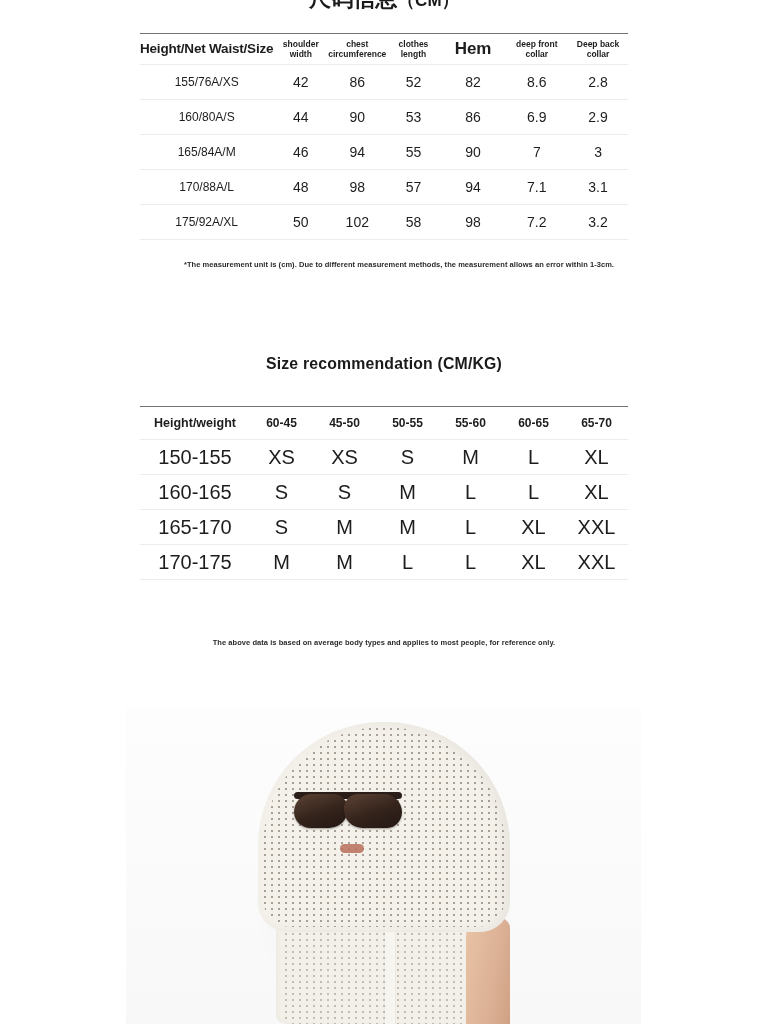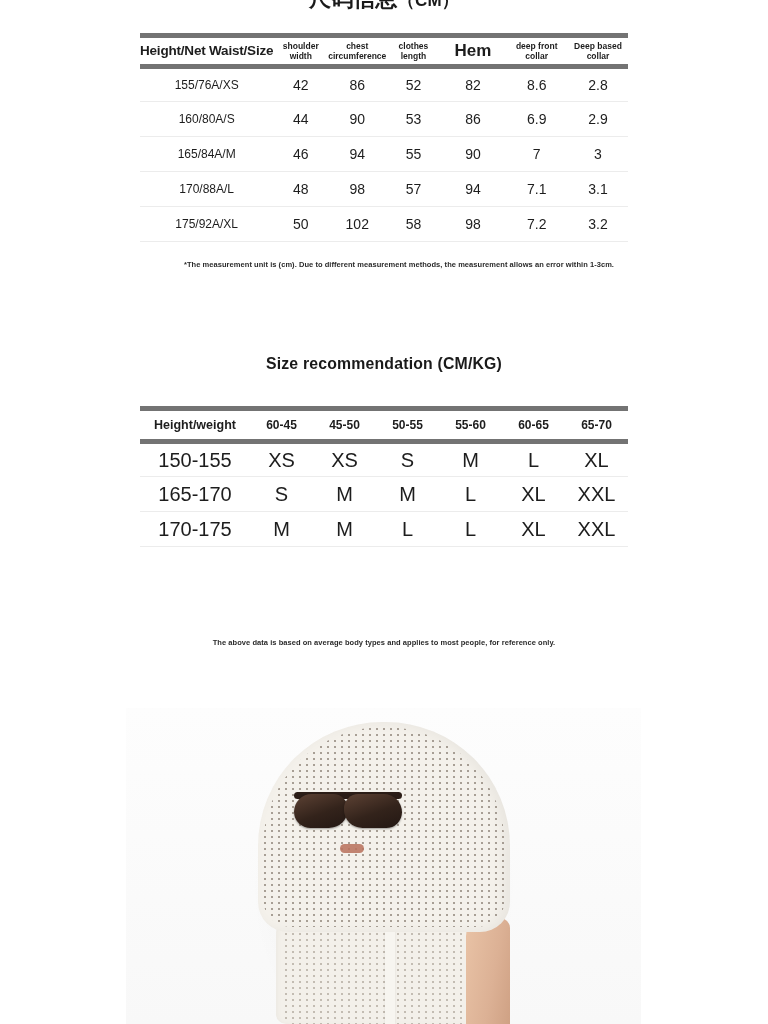--- a/index.html
+++ b/index.html
@@ -61,21 +61,21 @@
     width: 488px;
   }
 
   #rec-table {
     left: 140px;
     top: 406px;
     width: 488px;
   }
 
   .size-table tr { border-bottom: 1px solid #ececec; }
-  .size-table tr:first-child { border-top: 5px solid #737373; }
+  .size-table tr:first-child { border-top: 1px solid #737373; }
 
   .size-table th,
   .size-table td {
     text-align: center;
     vertical-align: middle;
     font-weight: normal;
     padding: 0;
   }
 
   
@@ -350,21 +350,21 @@
         <th>
           <span>clothes</span><br>
           <span>length</span>
         </th>
         <th class="hem-col">Hem</th>
         <th>
           <span>deep front</span><br>
           <span>collar</span>
         </th>
         <th>
-          <span>Deep based</span><br>
+          <span>Deep back</span><br>
           <span>collar</span>
         </th>
       </tr>
     </thead>
     <tbody>
       <tr>
         <td class="label-col">155/76A/XS</td>
         <td>42</td>
         <td>86</td>
         <td>52</td>
@@ -440,20 +440,29 @@
       <tr>
         <td>150-155</td>
         <td>XS</td>
         <td>XS</td>
         <td>S</td>
         <td>M</td>
         <td>L</td>
         <td>XL</td>
       </tr>
       <tr>
+        <td>160-165</td>
+        <td>S</td>
+        <td>S</td>
+        <td>M</td>
+        <td>L</td>
+        <td>L</td>
+        <td>XL</td>
+      </tr>
+      <tr>
         <td>165-170</td>
         <td>S</td>
         <td>M</td>
         <td>M</td>
         <td>L</td>
         <td>XL</td>
         <td>XXL</td>
       </tr>
       <tr>
         <td>170-175</td>

